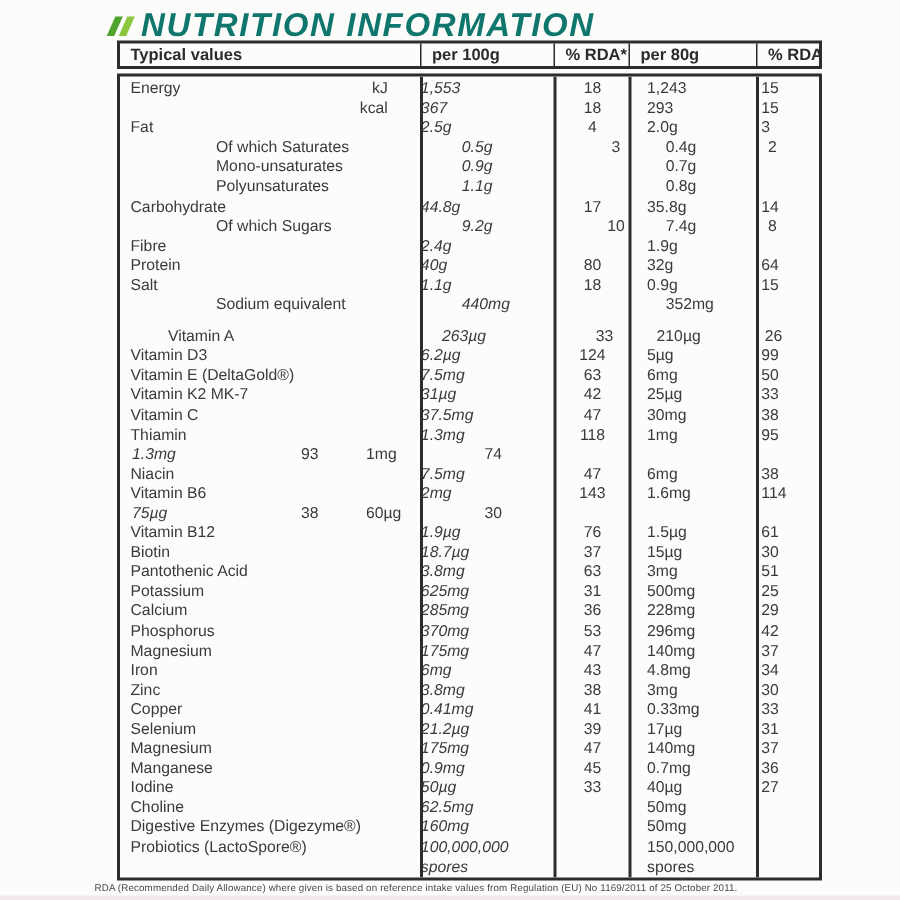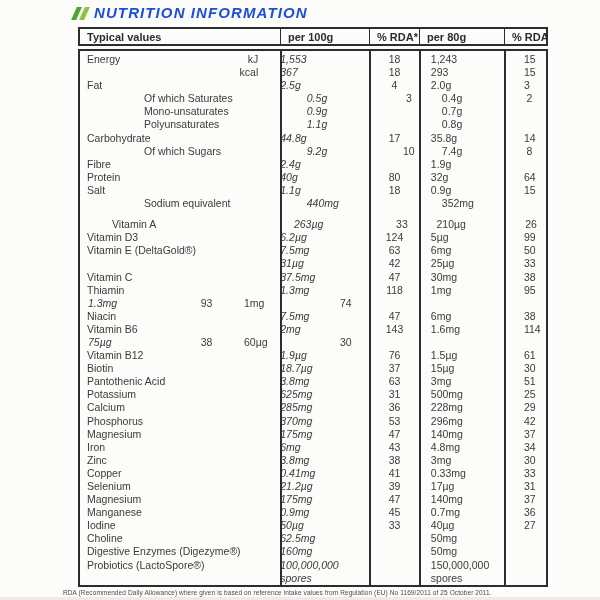--- a/index.html
+++ b/index.html
@@ -29,25 +29,25 @@
     gap: 3px;
     margin-right: 7px;
     margin-top: 1px;
   }
   .slash {
     width: 5px;
     height: 13px;
     transform: skewX(-24deg);
   }
   .title-text {
-    font-size: 15px;
+    font-size: 22px;
     font-weight: bold;
     font-style: italic;
     letter-spacing: 1.1px;
-    color: #1d4ed8;
+    color: #0f766e;
     white-space: nowrap;
   }
 
   
   .nutri-table {
     position: absolute;
     left: 78px;
     top: 27px;
     width: 470px;
   }
@@ -106,21 +106,21 @@
     box-sizing: border-box;
     display: flex;
     padding-left: 7px;
   }
   .c1.indent { padding-left: 17px; margin-left: 47px; }
   .c1 .lbl { flex: 1; white-space: nowrap; }
   .c1 .unit { padding-right: 14px; }
   .c2 { width: 89px; box-sizing: border-box; padding-left: 8px; padding-right: 4px; font-style: italic; }
   .c3 { width: 67px; box-sizing: border-box; padding-left: 8px; text-align: center; }
   .c4 { width: 85px; box-sizing: border-box; padding-left: 8px; padding-right: 4px; }
-  .c5 { width: 42px; box-sizing: border-box; padding-left: 19px; }
+  .c5 { width: 42px; box-sizing: border-box; padding-left: 2px; }
 
   .footnote {
     position: absolute;
     left: 63px;
     top: 589px;
     font-size: 6.5px;
     letter-spacing: 0.1px;
     color: #4a4a4a;
     white-space: nowrap;
   }
@@ -319,20 +319,21 @@
       <span class="unit"></span>
     </div>
     <div class="c2">7.5mg</div>
     <div class="c3">63</div>
     <div class="c4">6mg</div>
     <div class="c5">50</div>
   </div>
 
   <div class="nt-row">
     <div class="c1">
+      <span class="lbl">Vitamin K2 MK-7</span>
       <span class="unit"></span>
     </div>
     <div class="c2">31µg</div>
     <div class="c3">42</div>
     <div class="c4">25µg</div>
     <div class="c5">33</div>
   </div>
 
   <div class="nt-row">
     <div class="c1">

